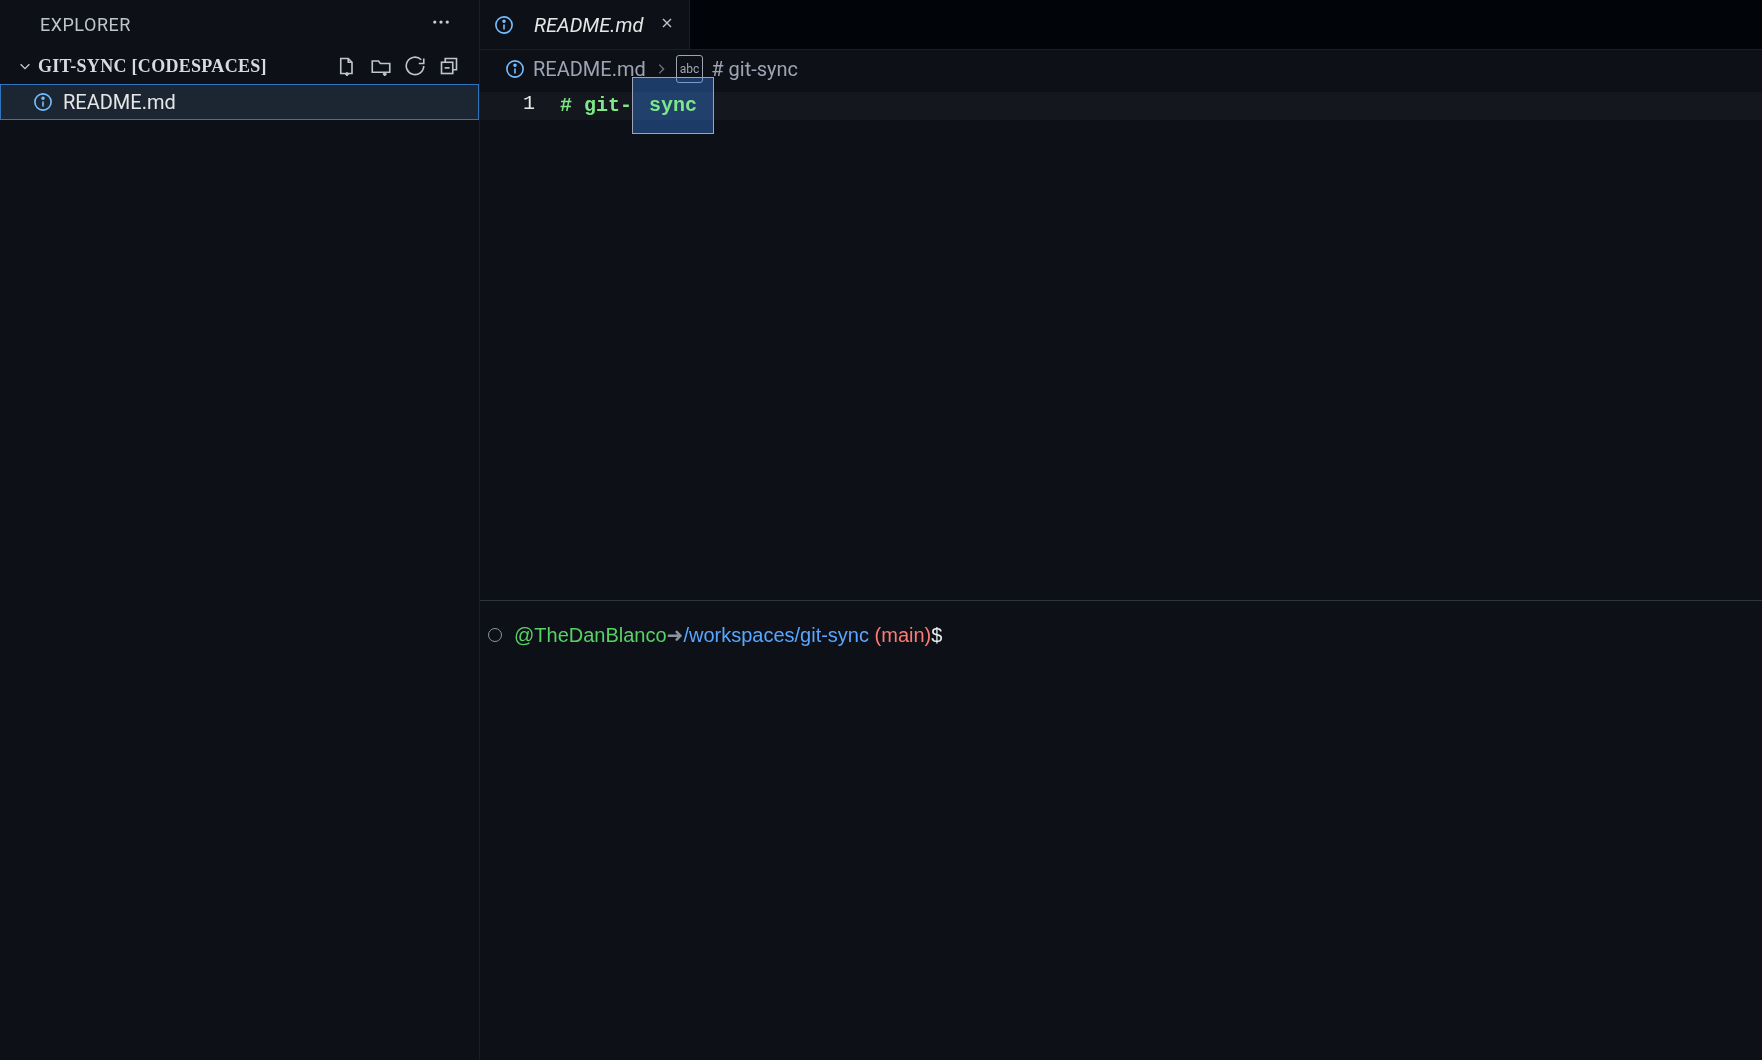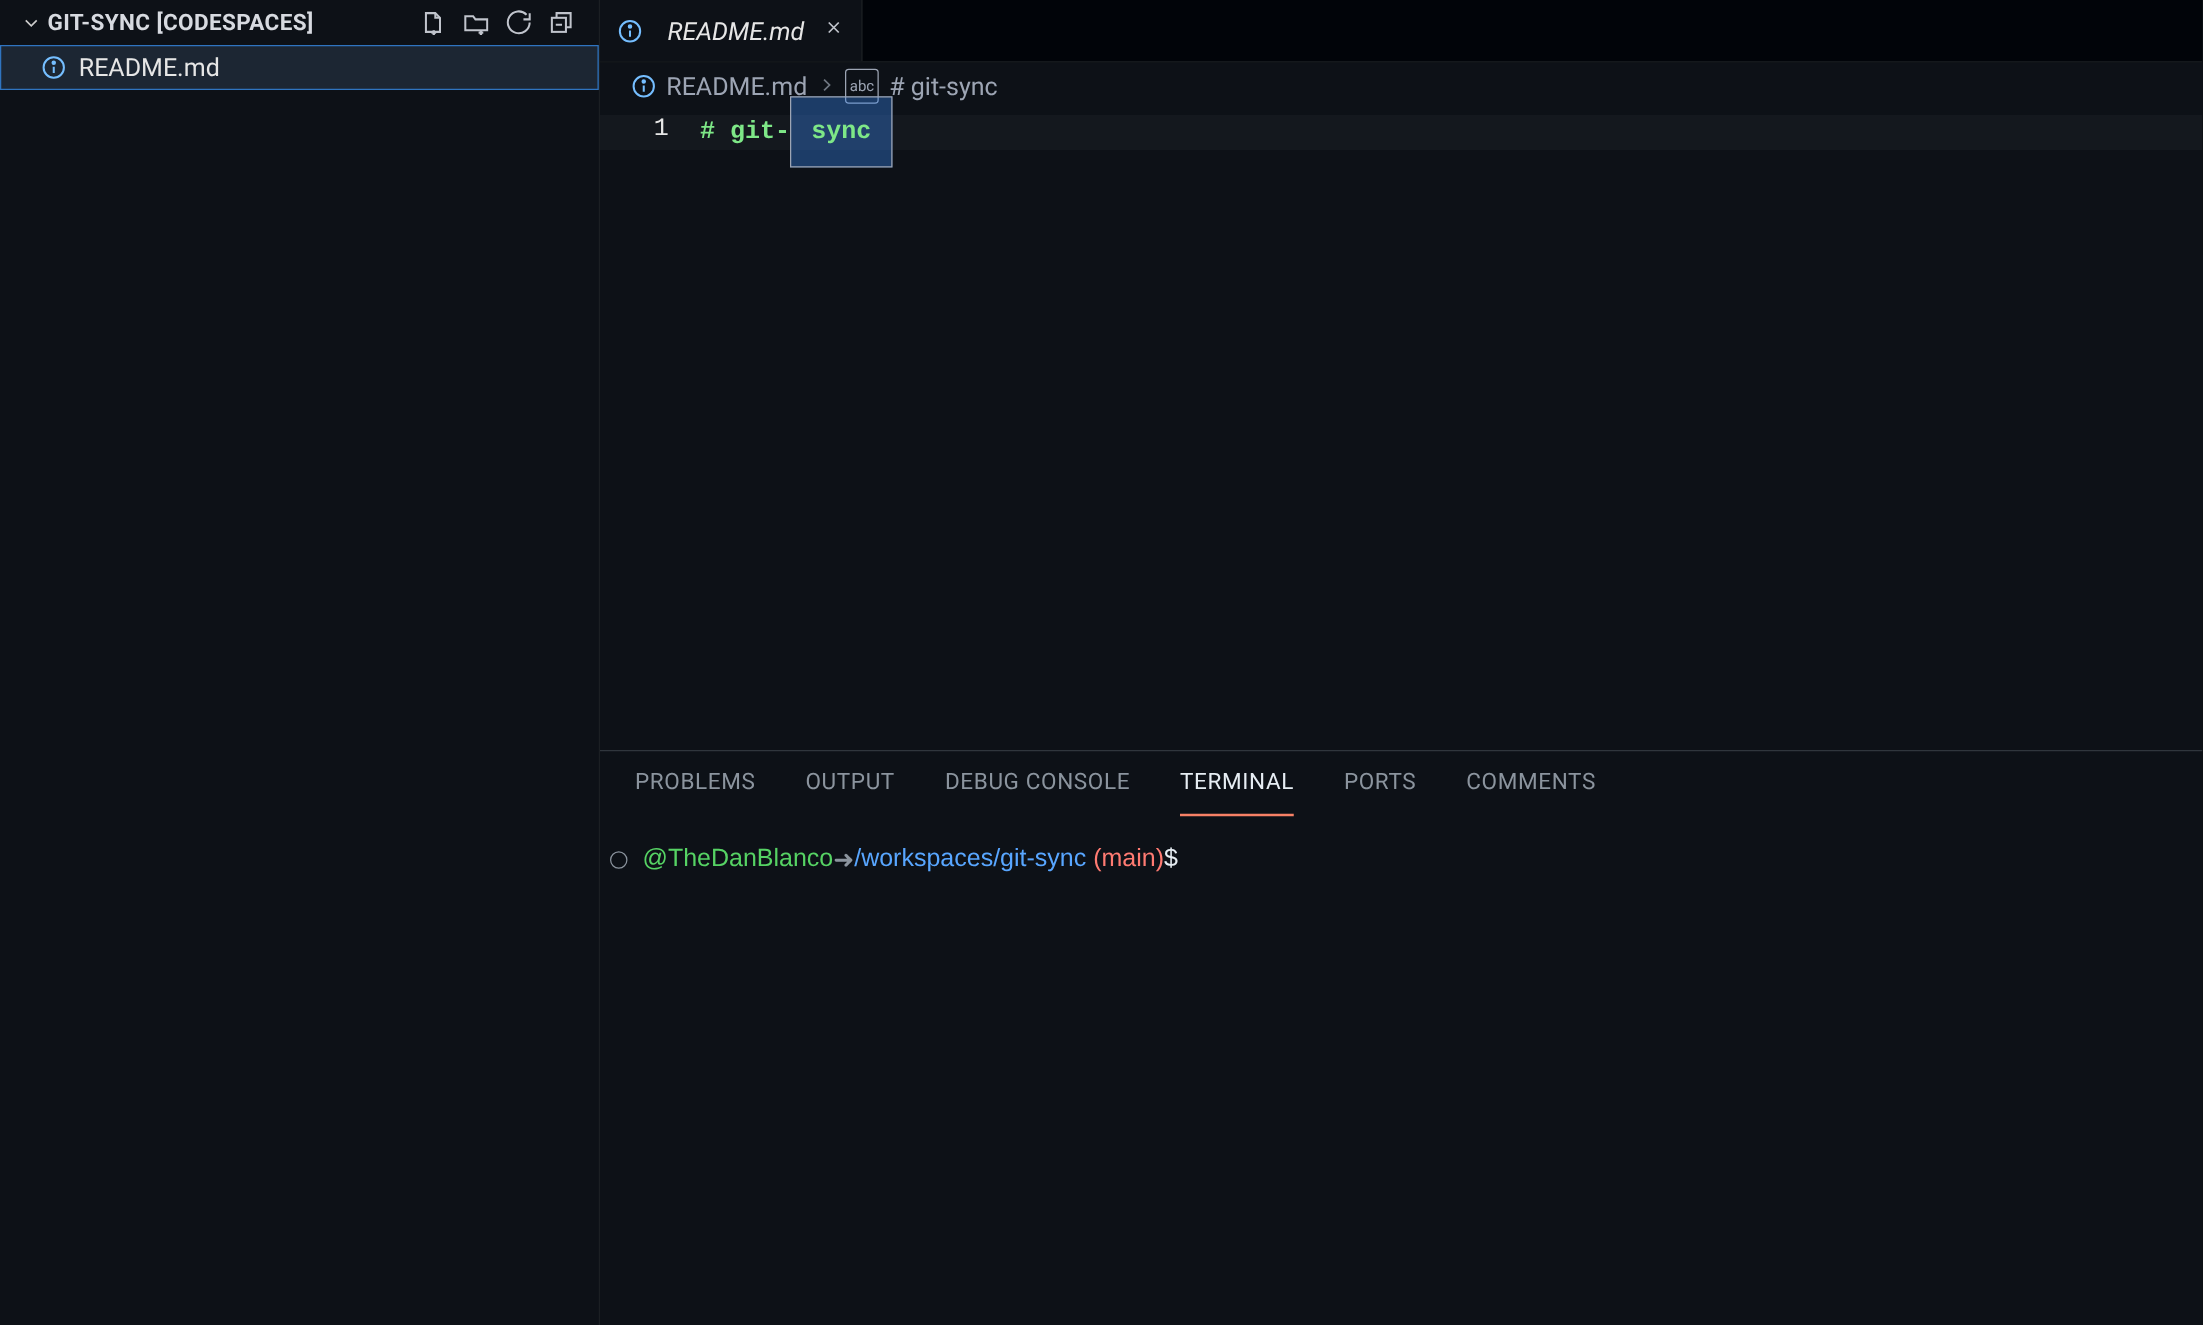--- a/index.html
+++ b/index.html
@@ -48,20 +48,21 @@
     width: 14px;
     height: 14px;
     margin-right: 6px;
   }
   .folder-name {
     font-size: 18px;
     font-weight: 700;
     color: #d7dae0;
     letter-spacing: 0.3px;
     flex: 1;
+    font-family: Liberation Serif, serif;
   }
   .folder-actions {
     display: flex;
     gap: 14px;
     align-items: center;
     padding-right: 10px;
   }
   .folder-actions svg { width: 20px; height: 20px; cursor: pointer; }
   .file-item {
     display: flex;
@@ -196,20 +197,30 @@
   .t-path { color: #58a6ff; }
   .t-paren { color: #ff7b72; }
   .t-branch { color: #ff7b72; }
   .t-prompt { color: #e6edf3; }
   svg { flex-shrink: 0; }
 </style>
 </head>
 <body>
 
 <div class="sidebar">
+  <div class="sidebar-header">
+    <span class="sidebar-title">EXPLORER</span>
+    <span class="sidebar-more">
+      <svg width="20" height="20" viewBox="0 0 16 16" fill="#cccccc">
+          <circle cx="3" cy="8" r="1.3"></circle>
+          <circle cx="8" cy="8" r="1.3"></circle>
+          <circle cx="13" cy="8" r="1.3"></circle>
+        </svg>
+    </span>
+  </div>
   <div class="sidebar-folder">
     <svg class="chevron-down" viewBox="0 0 16 16" fill="none" stroke="#cccccc" stroke-width="1.5">
         <path d="M3 6l5 5 5-5"></path>
       </svg>
     <span class="folder-name">GIT-SYNC [CODESPACES]</span>
     <span class="folder-actions">
       <svg viewBox="0 0 16 16" fill="none" stroke="#c0c4cc" stroke-width="1.3">
           <path d="M3 2h6l3 3v9H3V2z"></path>
           <path d="M9 2v3h3"></path>
           <path d="M8 13v3M6.5 14.5h3" stroke-width="1.5"></path>
@@ -277,28 +288,20 @@
     <div class="line-highlight"></div>
     <div class="gutter">
       <div>1</div>
     </div>
     <div class="code">
       <div class="code-line"><span class="md-hash"><span># git-</span><span class="selection-wrap">sync</span></span></div>
     </div>
   </div>
 
   <div class="panel">
-    <div class="panel-tabs">
-      <span class="panel-tab">PROBLEMS</span>
-      <span class="panel-tab">OUTPUT</span>
-      <span class="panel-tab">DEBUG CONSOLE</span>
-      <span class="panel-tab active">TERMINAL</span>
-      <span class="panel-tab">PORTS</span>
-      <span class="panel-tab">COMMENTS</span>
-    </div>
     <div class="terminal">
       <div class="term-line">
         <span class="circle-icon"></span>
         <span class="t-user">@TheDanBlanco</span>
         <span class="t-arrow"> ➜ </span>
         <span class="t-path">/workspaces/git-sync</span>
         <span>&nbsp;</span>
         <span class="t-paren">(</span>
           <span class="t-branch">main</span>
           <span class="t-paren">)</span>

